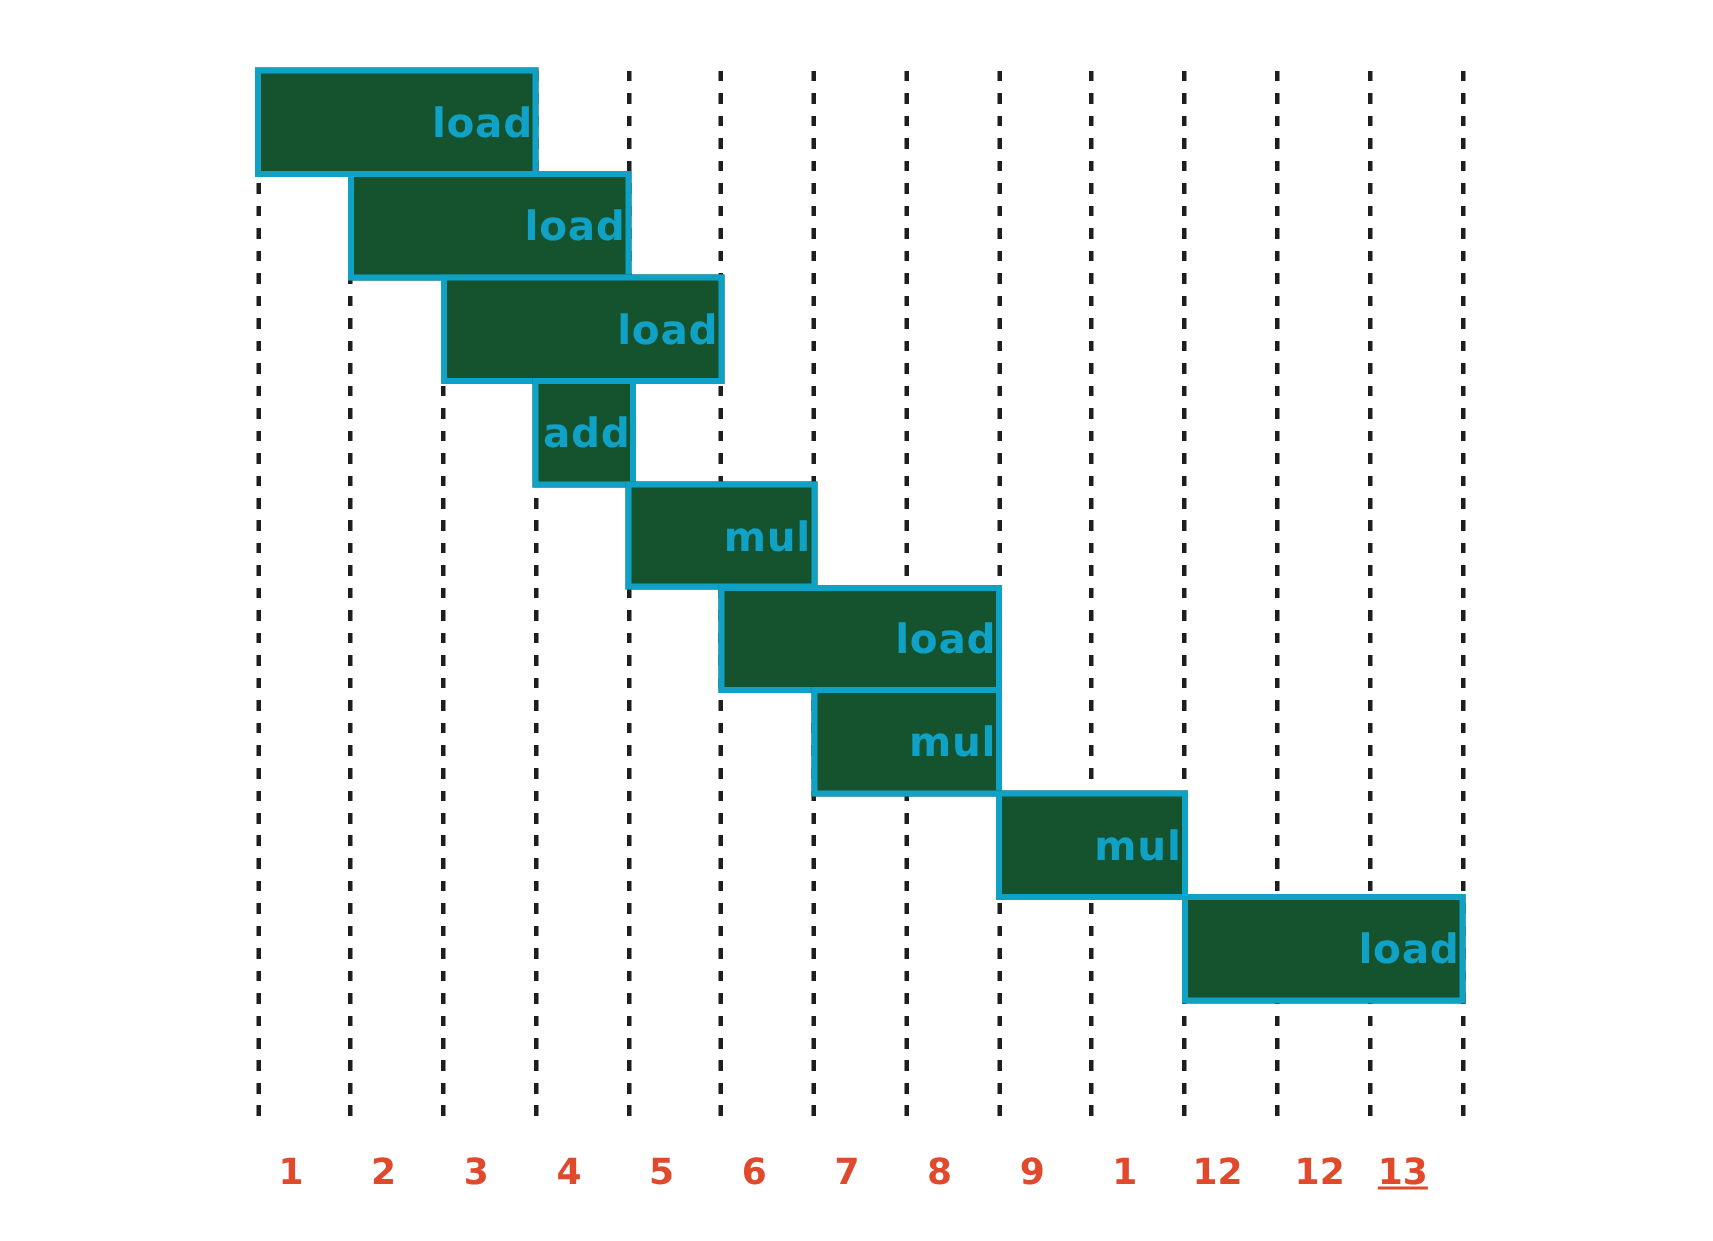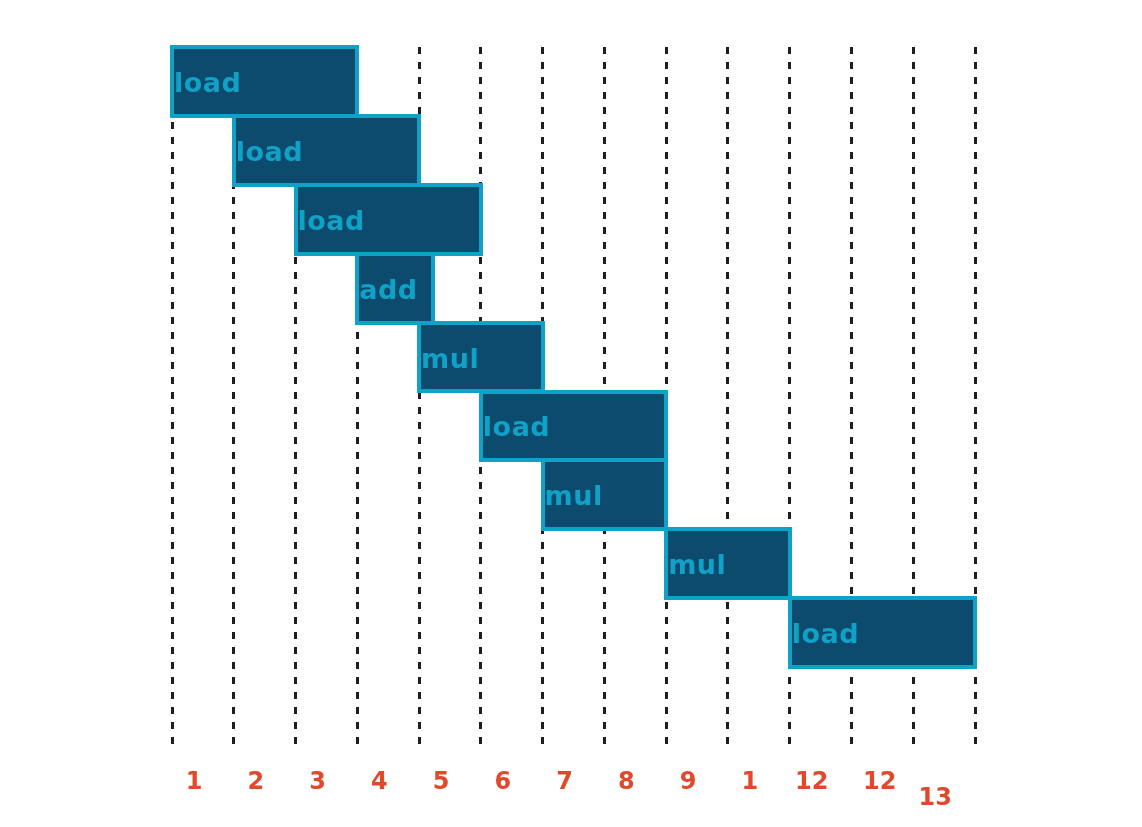--- a/index.html
+++ b/index.html
@@ -25,24 +25,24 @@
     background-image: repeating-linear-gradient(
       180deg,
       var(--grid, #1e1e1e) 0px, var(--grid, #1e1e1e) 7px,
       transparent 7px, transparent 15px
     );
   }
   .ibox {
     position: absolute;
     box-sizing: border-box;
     border: 4px solid var(--teal, #10a2c6);
-    background: #0c4a6e;
+    background: #14532d;
     display: flex;
     align-items: center;
-    justify-content: flex-start;
+    justify-content: flex-end;
   }
   .ibox .label {
     color: var(--teal, #10a2c6);
     font-size: 27px;
     font-weight: bold;
     letter-spacing: 0.5px;
     transform: translateY(1px);
   }
   .tick {
     position: absolute;
@@ -77,21 +77,21 @@
   <div id="boxes">
       <div class="ibox" style="left: 170px; top: 45px; width: 189.31px; height: 72.9px;">
         <span class="label">load</span>
       </div>
       <div class="ibox" style="left: 231.77px; top: 113.9px; width: 189.31px; height: 72.9px;">
         <span class="label">load</span>
       </div>
       <div class="ibox" style="left: 293.54px; top: 182.8px; width: 189.31px; height: 72.9px;">
         <span class="label">load</span>
       </div>
-      <div class="ibox" style="left: 355.31px; top: 251.7px; width: 80px; height: 72.9px;">
+      <div class="ibox" style="left: 355.31px; top: 251.7px; width: 69px; height: 72.9px;">
         <span class="label">add</span>
       </div>
       <div class="ibox" style="left: 417.08px; top: 320.6px; width: 127.54px; height: 72.9px;">
         <span class="label">mul</span>
       </div>
       <div class="ibox" style="left: 478.85px; top: 389.5px; width: 189.31px; height: 72.9px;">
         <span class="label">load</span>
       </div>
       <div class="ibox" style="left: 540.62px; top: 458.4px; width: 127.54px; height: 72.9px;">
         <span class="label">mul</span>
@@ -109,15 +109,15 @@
       <span class="tick" style="left: 294.54px; top: 766px;">3</span>
       <span class="tick" style="left: 356.31px; top: 766px;">4</span>
       <span class="tick" style="left: 418.08px; top: 766px;">5</span>
       <span class="tick" style="left: 479.85px; top: 766px;">6</span>
       <span class="tick" style="left: 541.62px; top: 766px;">7</span>
       <span class="tick" style="left: 603.39px; top: 766px;">8</span>
       <span class="tick" style="left: 665.16px; top: 766px;">9</span>
       <span class="tick" style="left: 726.93px; top: 766px;">1</span>
       <span class="tick" style="left: 788.7px; top: 766px;">12</span>
       <span class="tick" style="left: 850.47px; top: 766px; text-align: right;">12</span>
-      <span class="tick" style="left: 912.24px; top: 782px;">13</span>
+      <span class="tick" style="left: 912.24px; top: 766px; text-decoration: underline;">13</span>
     </div>
 </div>
 
 </body></html>

